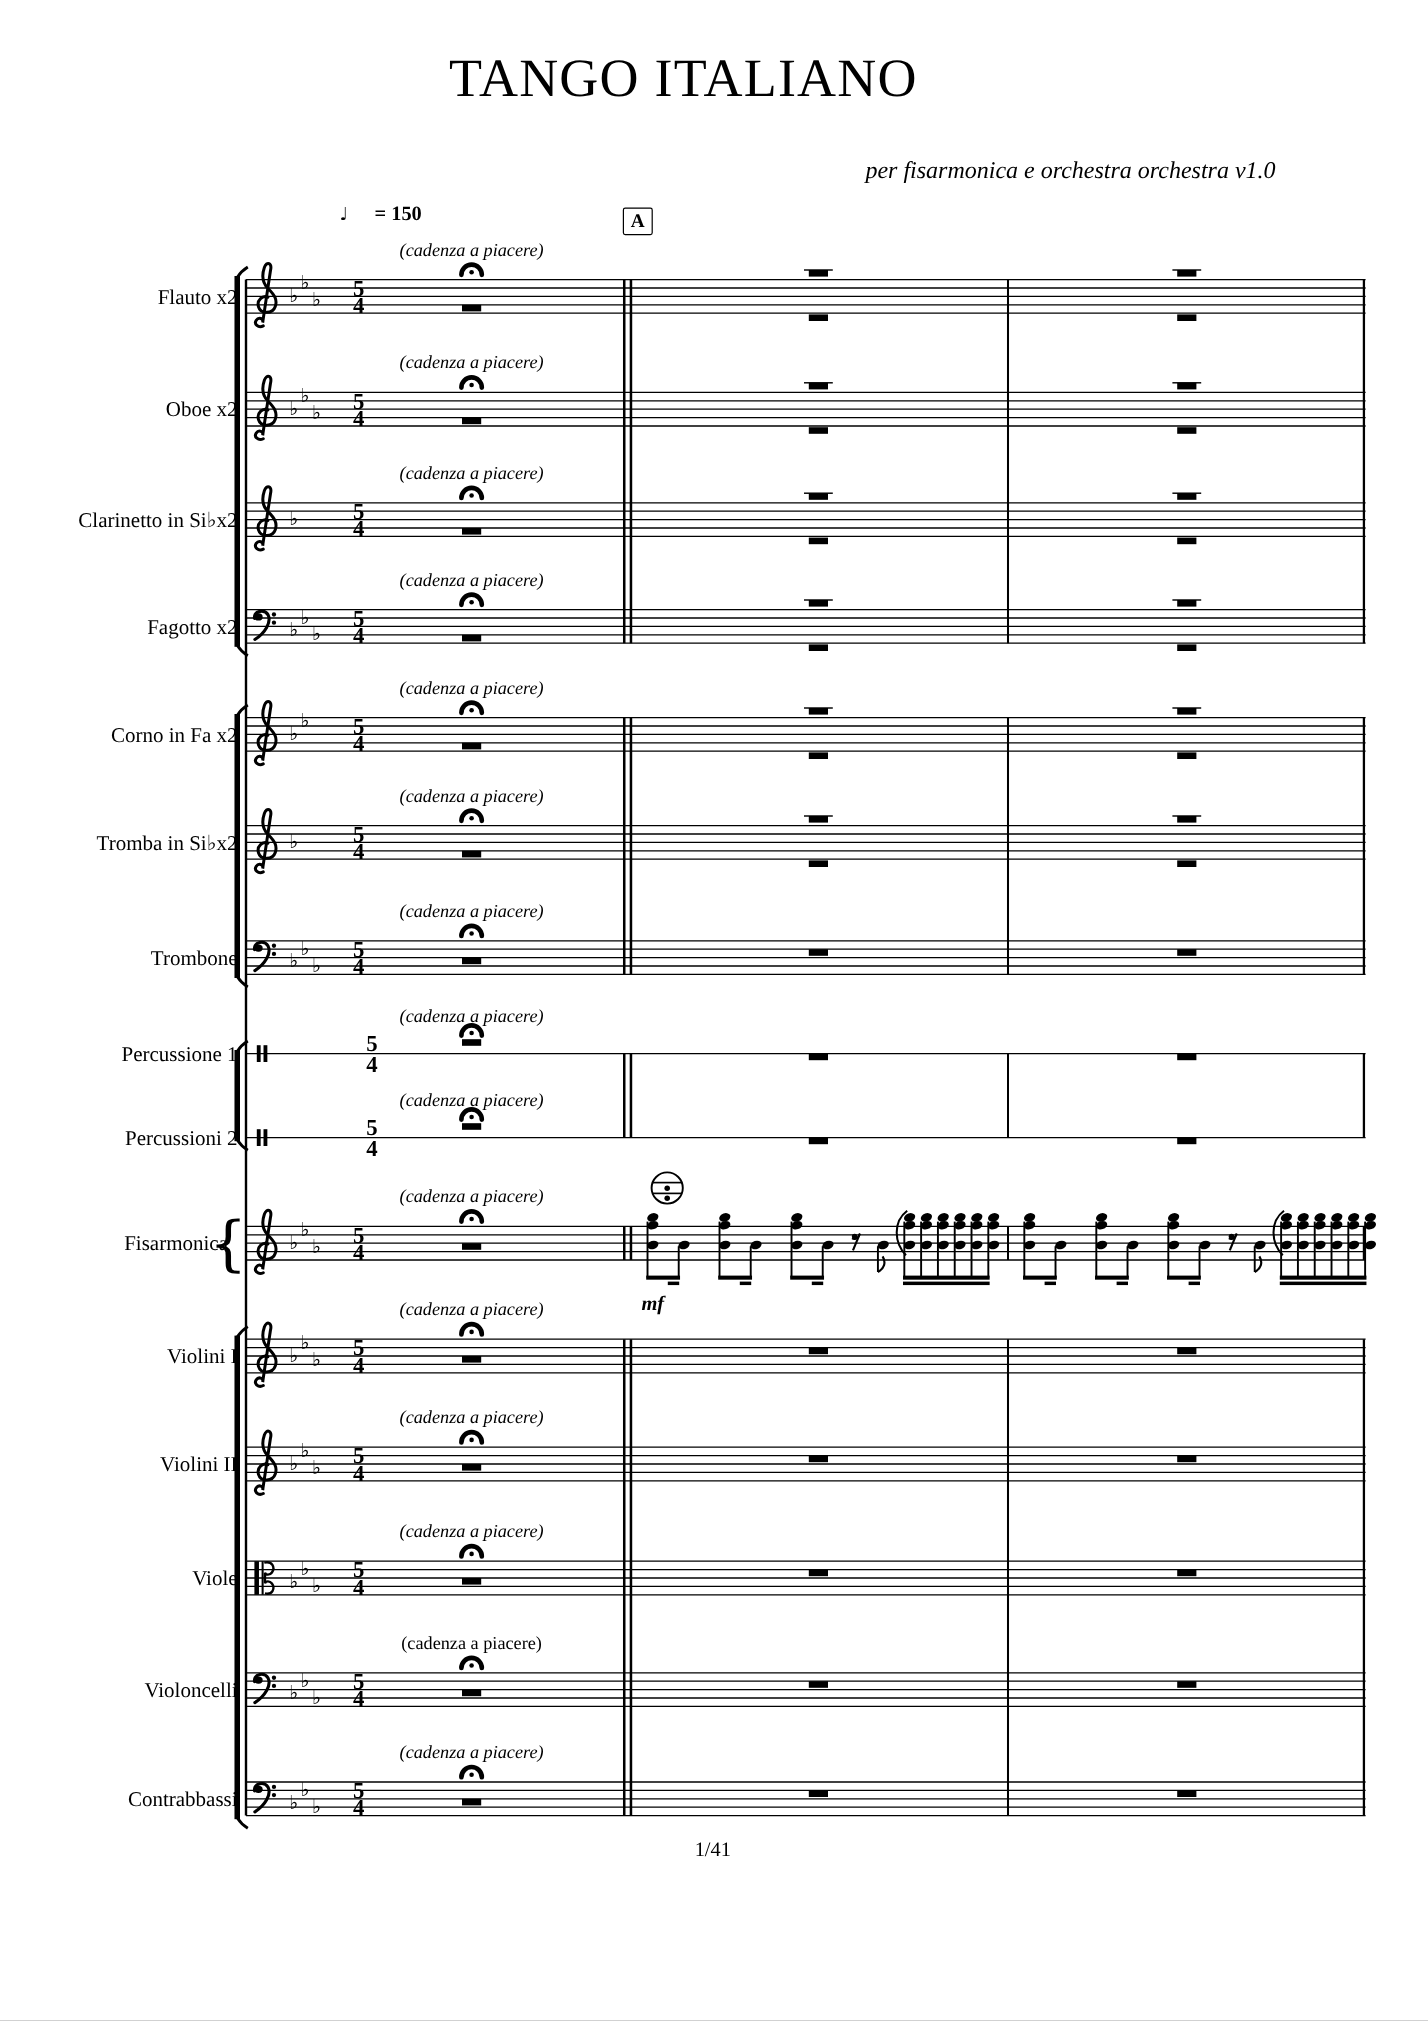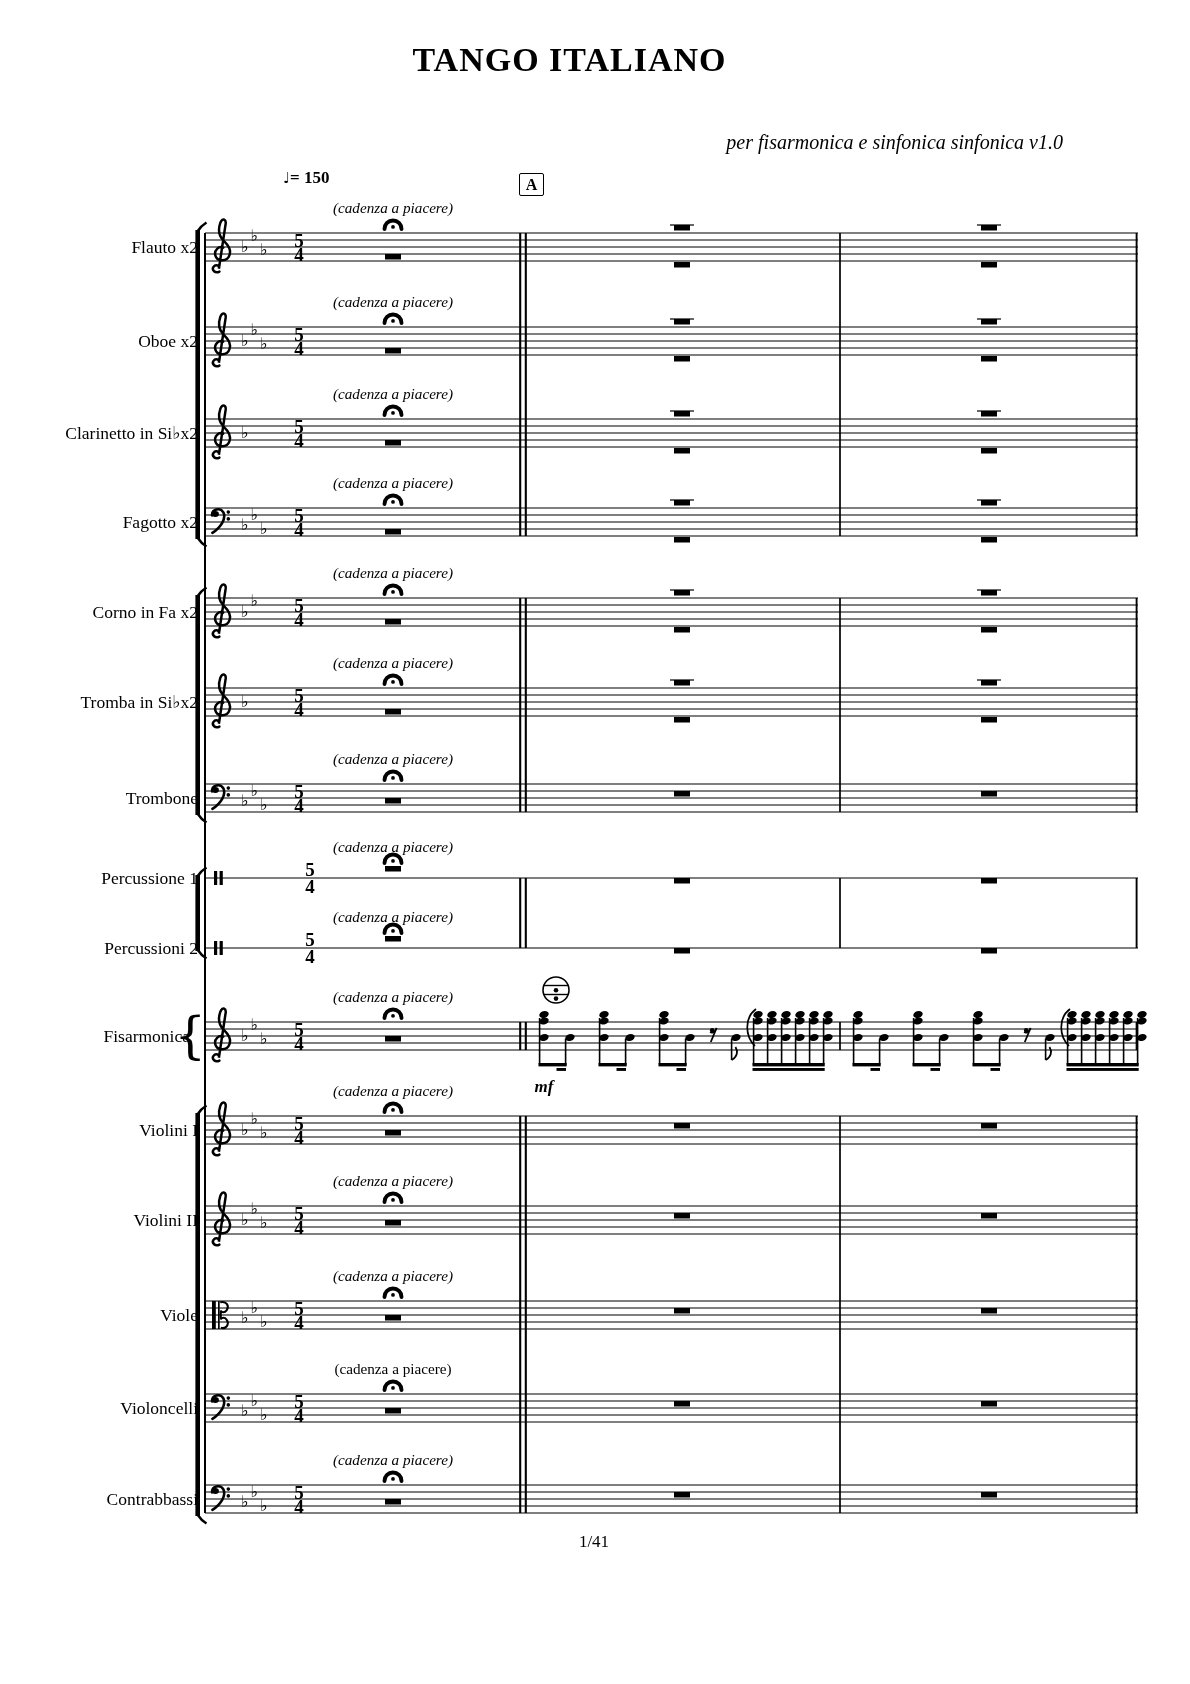--- a/index.html
+++ b/index.html
@@ -2,44 +2,44 @@
 <html><head>
 <meta charset="utf-8">
 <style>
   html,body{margin:0;padding:0;background:#888;}
   .sheet{
     position:relative;width:1190px;height:1684px;background:#ffffff;
     font-family:"Liberation Serif","DejaVu Serif",serif;color:#000;
     margin:0 auto;overflow:hidden;
   }
   .title-block{position:absolute;left:0;top:42px;width:1100px;text-align:center;}
-  .title{font-size:34px;font-weight:bold;letter-spacing:1px;line-height:1.05;margin-left:39px;}
+  .title{font-size:45px;font-weight:normal;letter-spacing:1px;line-height:1.05;margin-left:39px;}
   .composer{font-size:26px;margin-top:2px;}
   .subtitle{
     position:absolute;top:131px;right:127px;font-style:italic;font-size:20px;
   }
   .tempo{position:absolute;left:283px;top:168px;font-weight:bold;font-size:17px;}
   .tempo .beat{font-family:"DejaVu Sans",sans-serif;font-size:15px;}
-  .tempo .val{margin-left:0;}
+  .tempo .val{margin-left:22px;}
   .rehearsal-box{
     position:absolute;left:519px;top:173px;width:23px;height:21px;
     border:1.8px solid #000;border-radius:2px;text-align:center;
     font-weight:bold;font-size:16px;line-height:21px;
   }
   .page-number{position:absolute;left:0;top:1532px;width:1100px;text-align:center;font-size:17px;padding-left:44px;}
   svg.score{position:absolute;left:0;top:0;}
 </style>
 </head>
 <body>
 
 <div class="sheet">
   <div class="title-block">
     <div class="title">TANGO ITALIANO</div>
   </div>
-  <div class="subtitle">per fisarmonica e sinfonica sinfonica v1.0</div>
+  <div class="subtitle">per fisarmonica e orchestra orchestra v1.0</div>
 
   <div class="tempo">
     <span class="beat">♩</span><span class="val">= 150</span>
   </div>
 
   <div class="rehearsal-box">A</div>
 
   <svg class="score" id="score-svg" width="1190" height="1684" viewBox="0 0 1190 1684">
       <g>
         <line x1="205" y1="233" x2="1138" y2="233" stroke="#000" stroke-width="1.1"></line>

